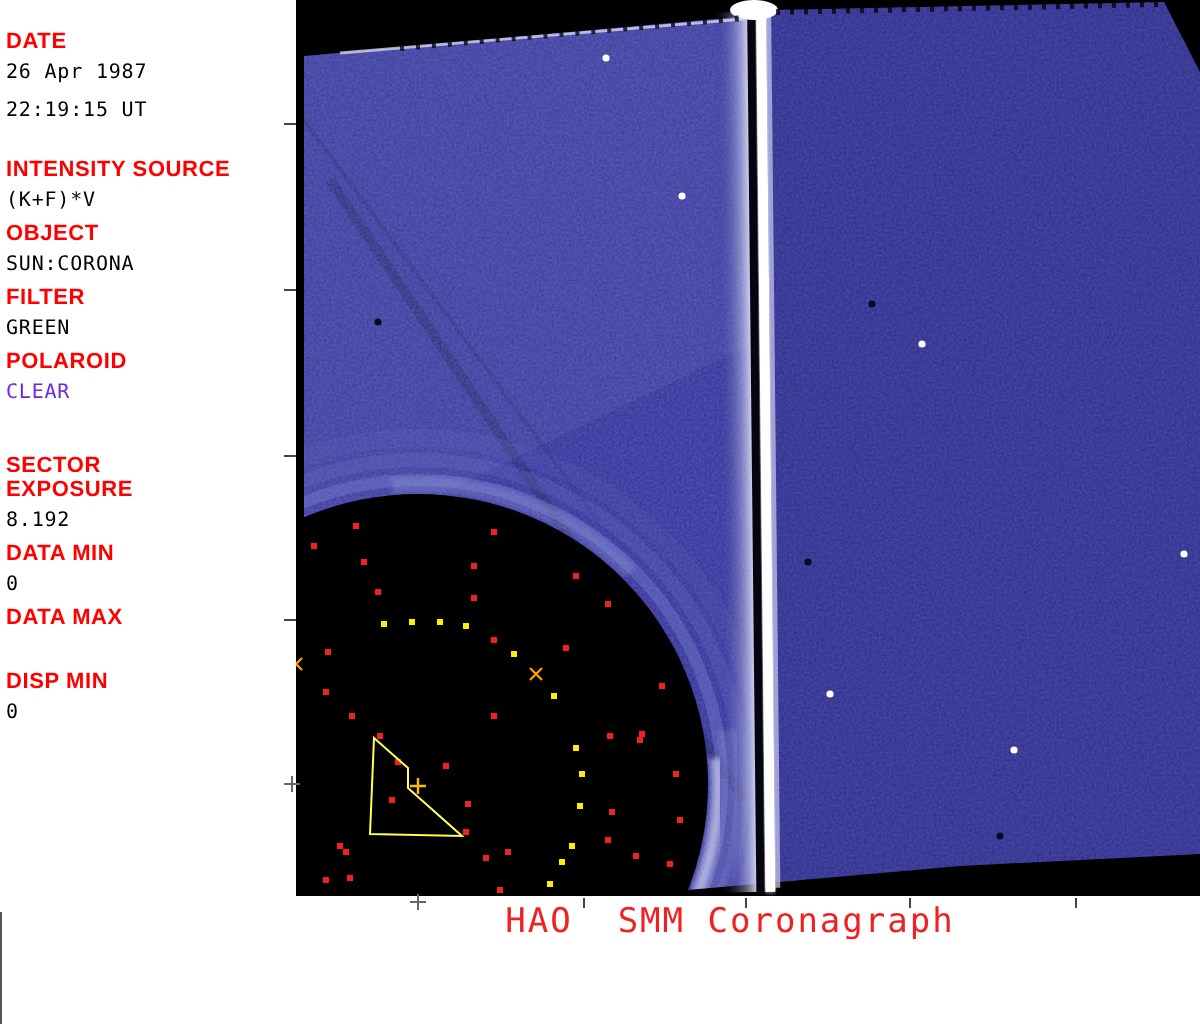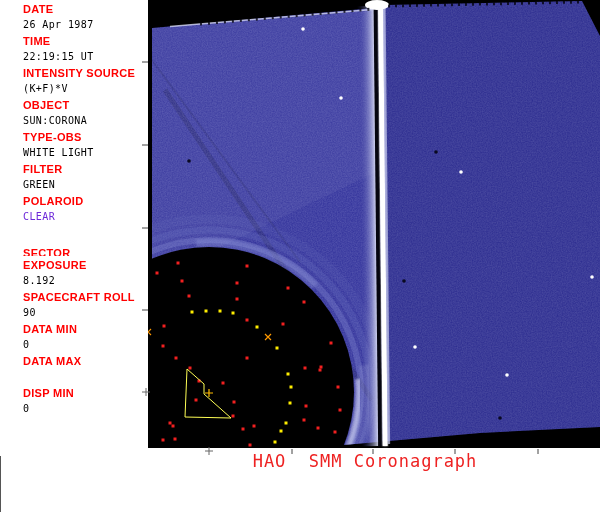--- a/index.html
+++ b/index.html
@@ -1,19 +1,19 @@
 <!DOCTYPE html>
 <html><head>
 <meta charset="utf-8">
 <style>
   html,body{margin:0;padding:0;background:#fff;}
   #app{position:relative;width:600px;height:512px;overflow:hidden;background:#fff;
        box-shadow:inset 1px 1px 0 #555;font-family:"Liberation Sans",sans-serif;}
   
-  #sidebar{position:absolute;left:0;top:0;width:142px;height:448px;z-index:3;padding-left:20px;}
+  #sidebar{position:absolute;left:0;top:12px;width:142px;height:448px;z-index:3;}
   .field{height:32px;box-sizing:border-box;padding:3px 0 0 3px;overflow:hidden;}
   .flabel{font-family:"Liberation Sans",sans-serif;font-weight:bold;font-size:11px;
           letter-spacing:.3px;color:#f00;line-height:13px;white-space:nowrap;}
   .fvalue{font-family:"DejaVu Sans Mono",monospace;font-size:10px;letter-spacing:.4px;
           color:#000;line-height:16px;margin-top:1px;white-space:nowrap;}
   
   #scene{position:absolute;left:0;top:0;z-index:1;}
   
   #title{position:absolute;left:140px;top:451px;width:450px;text-align:center;z-index:2;
          font-family:"DejaVu Sans Mono",monospace;font-size:17px;letter-spacing:1px;
@@ -164,54 +164,45 @@
         <path d="M 205 451 H 213 M 209 447 V 455" stroke="#666666" stroke-width="1" fill="none"></path>
       </g>
   </svg>
 
   <div id="sidebar">
       <div class="field">
         <div class="flabel" style="color: rgb(255, 0, 0);">DATE</div>
         <div class="fvalue" style="color: rgb(0, 0, 0);">26 Apr 1987</div>
       </div>
       <div class="field">
-        <div class="flabel" style="color: rgb(255, 0, 0);">TIME</div>
         <div class="fvalue" style="color: rgb(0, 0, 0);">22:19:15 UT</div>
       </div>
       <div class="field">
         <div class="flabel" style="color: rgb(255, 0, 0);">INTENSITY SOURCE</div>
         <div class="fvalue" style="color: rgb(0, 0, 0);">(K+F)*V</div>
       </div>
       <div class="field">
         <div class="flabel" style="color: rgb(255, 0, 0);">OBJECT</div>
         <div class="fvalue" style="color: rgb(0, 0, 0);">SUN:CORONA</div>
       </div>
       <div class="field">
-        <div class="flabel" style="color: rgb(255, 0, 0);">TYPE-OBS</div>
-        <div class="fvalue" style="color: rgb(0, 0, 0);">WHITE LIGHT</div>
-      </div>
-      <div class="field">
         <div class="flabel" style="color: rgb(255, 0, 0);">FILTER</div>
         <div class="fvalue" style="color: rgb(0, 0, 0);">GREEN</div>
       </div>
       <div class="field">
         <div class="flabel" style="color: rgb(255, 0, 0);">POLAROID</div>
         <div class="fvalue" style="color: #6d28d9;">CLEAR</div>
       </div>
       <div class="field">
         <div class="flabel" style="color: rgb(255, 0, 0); margin-top: 20px;">SECTOR</div>
         <div class="fvalue" style="color: rgb(0, 0, 0);">W</div>
       </div>
       <div class="field">
         <div class="flabel" style="color: rgb(255, 0, 0);">EXPOSURE</div>
         <div class="fvalue" style="color: rgb(0, 0, 0);">8.192</div>
-      </div>
-      <div class="field">
-        <div class="flabel" style="color: rgb(255, 0, 0);">SPACECRAFT ROLL</div>
-        <div class="fvalue" style="color: rgb(0, 0, 0);">90</div>
       </div>
       <div class="field">
         <div class="flabel" style="color: rgb(255, 0, 0);">DATA MIN</div>
         <div class="fvalue" style="color: rgb(0, 0, 0);">0</div>
       </div>
       <div class="field">
         <div class="flabel" style="color: rgb(255, 0, 0);">DATA MAX</div>
       </div>
       <div class="field">
         <div class="flabel" style="color: rgb(255, 0, 0);">DISP MIN</div>

